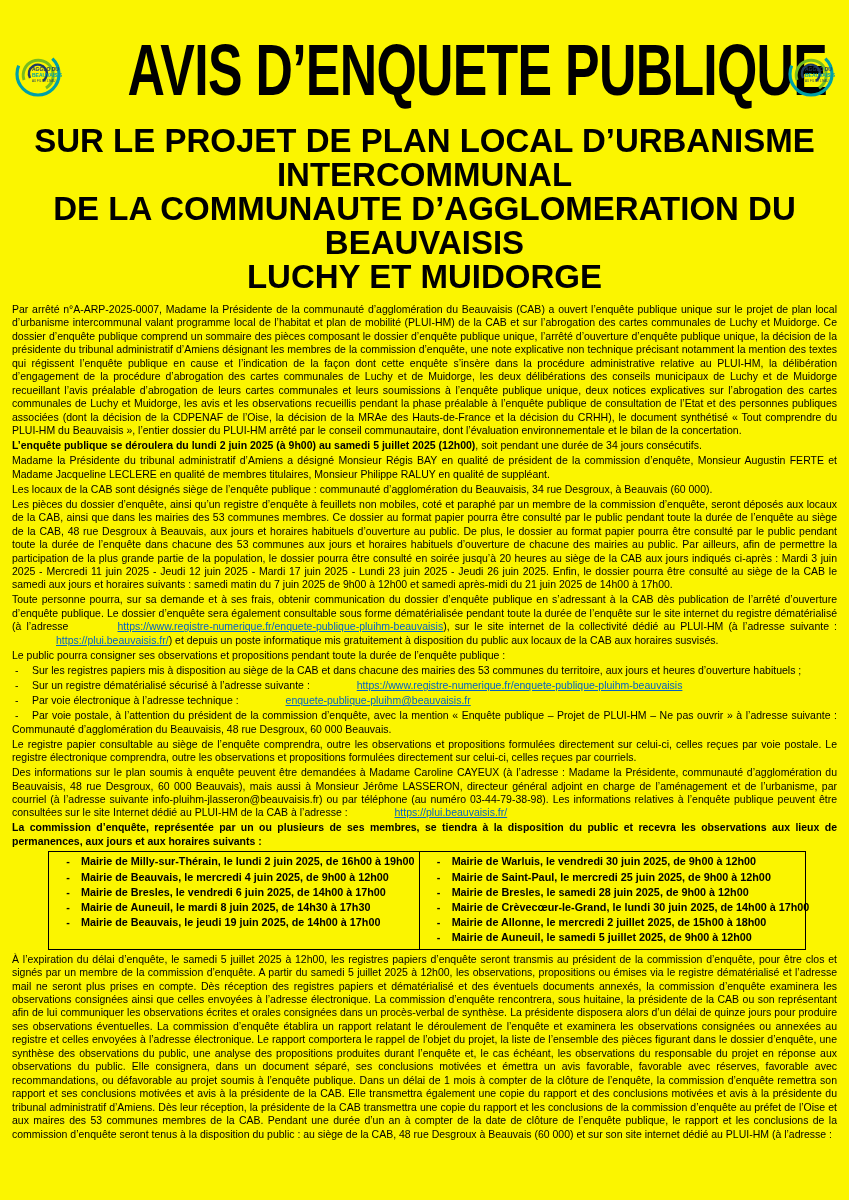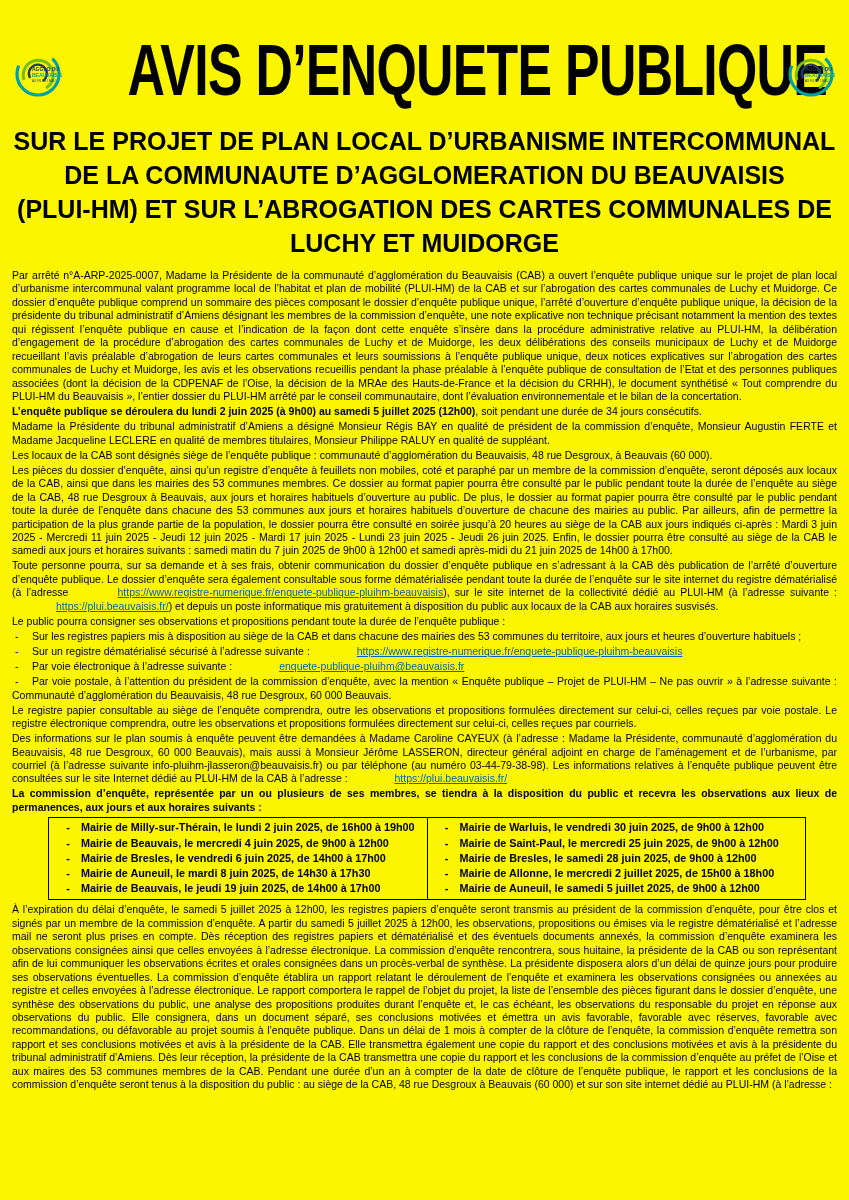--- a/index.html
+++ b/index.html
@@ -20,21 +20,21 @@
   .page-title{
     text-align:center;
     font-size:72px;
     font-weight:bold;
     letter-spacing:-1px;
     line-height:88px;
     white-space:nowrap;
     transform:scaleX(.72);
     transform-origin:50% 50%;
   }
-  .subtitle{margin-top:10px;text-align:center;font-weight:bold;font-size:25px;}
+  .subtitle{margin-top:10px;text-align:center;font-weight:bold;font-size:33px;}
   .subtitle div{line-height:34px;}
   .body-text{margin-top:9px;font-size:10.5px;line-height:13.45px;}
   .para{margin:0 0 1.6px 0;text-align:justify;}
   .para.bold-para{font-weight:bold;}
   .seg-b{font-weight:bold;margin-top:10px;}
   .seg-l{color:#0563C1;cursor:pointer;padding-left:44px;}
   .seg-dash{display:inline-block;width:17px;padding-left:3px;}
   .perm-box{display:flex;border:1.6px solid #000;margin:3px 31px 3px 36px;background:transparent;}
   .perm-col{flex:1;padding:2px 4px 3px 6px;}
   .perm-col + .perm-col{border-left:1.6px solid #000;}
@@ -67,54 +67,54 @@
         <text x="18" y="21" font-size="5" font-weight="bold" fill="#1F3B63" font-family="Liberation Sans, sans-serif">AGGLO DU</text>
         <text x="18" y="27" font-size="5" font-weight="bold" fill="#00A0A8" font-family="Liberation Sans, sans-serif">BEAUVAISIS</text>
         <text x="18" y="32" font-size="3" fill="#1F3B63" font-family="Liberation Sans, sans-serif">AU FIL DE L'EAU</text>
       </svg>
     </div>
   </div>
 
   <div class="subtitle">
       <div>SUR LE PROJET DE PLAN LOCAL D’URBANISME INTERCOMMUNAL</div>
       <div>DE LA COMMUNAUTE D’AGGLOMERATION DU BEAUVAISIS</div>
-      <div>(PLUI-HM) ET SUR L’ABROGATION DES CARTES COMMUNALES DE</div>
       <div>LUCHY ET MUIDORGE</div>
     </div>
 
   <div class="body-text">
     <div>
         <p class="para"><span class="seg-n">Par arrêté n°A-ARP-2025-0007, Madame la Présidente de la communauté d’agglomération du Beauvaisis (CAB) a ouvert l’enquête publique unique sur le projet de plan local d’urbanisme intercommunal valant programme local de l’habitat et plan de mobilité (PLUI-HM) de la CAB et sur l’abrogation des cartes communales de Luchy et Muidorge. Ce dossier d’enquête publique comprend un sommaire des pièces composant le dossier d’enquête publique unique, l’arrêté d’ouverture d’enquête publique unique, la décision de la présidente du tribunal administratif d’Amiens désignant les membres de la commission d’enquête, une note explicative non technique précisant notamment la mention des textes qui régissent l’enquête publique en cause et l’indication de la façon dont cette enquête s’insère dans la procédure administrative relative au PLUI-HM, la délibération d’engagement de la procédure d’abrogation des cartes communales de Luchy et de Muidorge, les deux délibérations des conseils municipaux de Luchy et de Muidorge recueillant l’avis préalable d’abrogation de leurs cartes communales et leurs soumissions à l’enquête publique unique, deux notices explicatives sur l’abrogation des cartes communales de Luchy et Muidorge, les avis et les observations recueillis pendant la phase préalable à l’enquête publique de consultation de l’Etat et des personnes publiques associées (dont la décision de la CDPENAF de l’Oise, la décision de la MRAe des Hauts-de-France et la décision du CRHH), le document synthétisé « Tout comprendre du PLUI-HM du Beauvaisis », l’entier dossier du PLUI-HM arrêté par le conseil communautaire, dont l’évaluation environnementale et le bilan de la concertation.</span></p>
         <p class="para"><span class="seg-b">L’enquête publique se déroulera du lundi 2 juin 2025 (à 9h00) au samedi 5 juillet 2025 (12h00)</span><span class="seg-n">, soit pendant une durée de 34 jours consécutifs.</span></p>
         <p class="para"><span class="seg-n">Madame la Présidente du tribunal administratif d’Amiens a désigné Monsieur Régis BAY en qualité de président de la commission d’enquête, Monsieur Augustin FERTE et Madame Jacqueline LECLERE en qualité de membres titulaires, Monsieur Philippe RALUY en qualité de suppléant.</span></p>
-        <p class="para"><span class="seg-n">Les locaux de la CAB sont désignés siège de l’enquête publique : communauté d’agglomération du Beauvaisis, 48 rue Desgroux, à Beauvais (60 000).</span></p>
+        <p class="para"><span class="seg-n">Les locaux de la CAB sont désignés siège de l’enquête publique : communauté d’agglomération du Beauvaisis, 34 rue Desgroux, à Beauvais (60 000).</span></p>
         <p class="para"><span class="seg-n">Les pièces du dossier d’enquête, ainsi qu’un registre d’enquête à feuillets non mobiles, coté et paraphé par un membre de la commission d’enquête, seront déposés aux locaux de la CAB, ainsi que dans les mairies des 53 communes membres. Ce dossier au format papier pourra être consulté par le public pendant toute la durée de l’enquête au siège de la CAB, 48 rue Desgroux à Beauvais, aux jours et horaires habituels d’ouverture au public. De plus, le dossier au format papier pourra être consulté par le public pendant toute la durée de l’enquête dans chacune des 53 communes aux jours et horaires habituels d’ouverture de chacune des mairies au public. Par ailleurs, afin de permettre la participation de la plus grande partie de la population, le dossier pourra être consulté en soirée jusqu’à 20 heures au siège de la CAB aux jours indiqués ci-après : Mardi 3 juin 2025 - Mercredi 11 juin 2025 - Jeudi 12 juin 2025 - Mardi 17 juin 2025 - Lundi 23 juin 2025 - Jeudi 26 juin 2025. Enfin, le dossier pourra être consulté au siège de la CAB le samedi aux jours et horaires suivants : samedi matin du 7 juin 2025 de 9h00 à 12h00 et samedi après-midi du 21 juin 2025 de 14h00 à 17h00.</span></p>
         <p class="para"><span class="seg-n">Toute personne pourra, sur sa demande et à ses frais, obtenir communication du dossier d’enquête publique en s’adressant à la CAB dès publication de l’arrêté d’ouverture d’enquête publique. Le dossier d’enquête sera également consultable sous forme dématérialisée pendant toute la durée de l’enquête sur le site internet du registre dématérialisé (à l’adresse </span><a class="seg-l" href="#">https://www.registre-numerique.fr/enquete-publique-pluihm-beauvaisis</a><span class="seg-n">), sur le site internet de la collectivité dédié au PLUI-HM (à l’adresse suivante : </span><a class="seg-l" href="#">https://plui.beauvaisis.fr/</a><span class="seg-n">) et depuis un poste informatique mis gratuitement à disposition du public aux locaux de la CAB aux horaires susvisés.</span></p>
         <p class="para"><span class="seg-n">Le public pourra consigner ses observations et propositions pendant toute la durée de l’enquête publique :</span></p>
         <p class="para"><span class="seg-dash">-</span><span class="seg-n">Sur les registres papiers mis à disposition au siège de la CAB et dans chacune des mairies des 53 communes du territoire, aux jours et heures d’ouverture habituels ;</span></p>
         <p class="para"><span class="seg-dash">-</span><span class="seg-n">Sur un registre dématérialisé sécurisé à l’adresse suivante : </span><a class="seg-l" href="#">https://www.registre-numerique.fr/enquete-publique-pluihm-beauvaisis</a></p>
-        <p class="para"><span class="seg-dash">-</span><span class="seg-n">Par voie électronique à l’adresse suivante : </span><a class="seg-l" href="#">enquete-publique-pluihm@beauvaisis.fr</a></p>
+        <p class="para"><span class="seg-dash">-</span><span class="seg-n">Par voie électronique à l’adresse technique : </span><a class="seg-l" href="#">enquete-publique-pluihm@beauvaisis.fr</a></p>
         <p class="para"><span class="seg-dash">-</span><span class="seg-n">Par voie postale, à l’attention du président de la commission d’enquête, avec la mention « Enquête publique – Projet de PLUI-HM – Ne pas ouvrir » à l’adresse suivante : Communauté d’agglomération du Beauvaisis, 48 rue Desgroux, 60 000 Beauvais.</span></p>
         <p class="para"><span class="seg-n">Le registre papier consultable au siège de l’enquête comprendra, outre les observations et propositions formulées directement sur celui-ci, celles reçues par voie postale. Le registre électronique comprendra, outre les observations et propositions formulées directement sur celui-ci, celles reçues par courriels.</span></p>
         <p class="para"><span class="seg-n">Des informations sur le plan soumis à enquête peuvent être demandées à Madame Caroline CAYEUX (à l’adresse : Madame la Présidente, communauté d’agglomération du Beauvaisis, 48 rue Desgroux, 60 000 Beauvais), mais aussi à Monsieur Jérôme LASSERON, directeur général adjoint en charge de l’aménagement et de l’urbanisme, par courriel (à l’adresse suivante info-pluihm-jlasseron@beauvaisis.fr) ou par téléphone (au numéro 03-44-79-38-98). Les informations relatives à l’enquête publique peuvent être consultées sur le site Internet dédié au PLUI-HM de la CAB à l’adresse : </span><a class="seg-l" href="#">https://plui.beauvaisis.fr/</a></p>
         <p class="para bold-para"><span class="seg-b">La commission d’enquête, représentée par un ou plusieurs de ses membres, se tiendra à la disposition du public et recevra les observations aux lieux de permanences, aux jours et aux horaires suivants :</span></p>
       </div>
 
     <div class="perm-box">
       <div class="perm-col">
           <div class="perm-item"><span class="perm-dash">-</span><span>Mairie de Milly-sur-Thérain, le lundi 2 juin 2025, de 16h00 à 19h00</span></div>
           <div class="perm-item"><span class="perm-dash">-</span><span>Mairie de Beauvais, le mercredi 4 juin 2025, de 9h00 à 12h00</span></div>
           <div class="perm-item"><span class="perm-dash">-</span><span>Mairie de Bresles, le vendredi 6 juin 2025, de 14h00 à 17h00</span></div>
           <div class="perm-item"><span class="perm-dash">-</span><span>Mairie de Auneuil, le mardi 8 juin 2025, de 14h30 à 17h30</span></div>
           <div class="perm-item"><span class="perm-dash">-</span><span>Mairie de Beauvais, le jeudi 19 juin 2025, de 14h00 à 17h00</span></div>
         </div>
       <div class="perm-col">
           <div class="perm-item"><span class="perm-dash">-</span><span>Mairie de Warluis, le vendredi 30 juin 2025, de 9h00 à 12h00</span></div>
           <div class="perm-item"><span class="perm-dash">-</span><span>Mairie de Saint-Paul, le mercredi 25 juin 2025, de 9h00 à 12h00</span></div>
           <div class="perm-item"><span class="perm-dash">-</span><span>Mairie de Bresles, le samedi 28 juin 2025, de 9h00 à 12h00</span></div>
+          <div class="perm-item"><span class="perm-dash">-</span><span>Mairie de Crèvecœur-le-Grand, le lundi 30 juin 2025, de 14h00 à 17h00</span></div>
           <div class="perm-item"><span class="perm-dash">-</span><span>Mairie de Allonne, le mercredi 2 juillet 2025, de 15h00 à 18h00</span></div>
           <div class="perm-item"><span class="perm-dash">-</span><span>Mairie de Auneuil, le samedi 5 juillet 2025, de 9h00 à 12h00</span></div>
         </div>
     </div>
 
     <div>
         <p class="para"><span class="seg-n">À l’expiration du délai d’enquête, le samedi 5 juillet 2025 à 12h00, les registres papiers d’enquête seront transmis au président de la commission d’enquête, pour être clos et signés par un membre de la commission d’enquête. A partir du samedi 5 juillet 2025 à 12h00, les observations, propositions ou émises via le registre dématérialisé et l’adresse mail ne seront plus prises en compte. Dès réception des registres papiers et dématérialisé et des éventuels documents annexés, la commission d’enquête examinera les observations consignées ainsi que celles envoyées à l’adresse électronique. La commission d’enquête rencontrera, sous huitaine, la présidente de la CAB ou son représentant afin de lui communiquer les observations écrites et orales consignées dans un procès-verbal de synthèse. La présidente disposera alors d’un délai de quinze jours pour produire ses observations éventuelles. La commission d’enquête établira un rapport relatant le déroulement de l’enquête et examinera les observations consignées ou annexées au registre et celles envoyées à l’adresse électronique. Le rapport comportera le rappel de l’objet du projet, la liste de l’ensemble des pièces figurant dans le dossier d’enquête, une synthèse des observations du public, une analyse des propositions produites durant l’enquête et, le cas échéant, les observations du responsable du projet en réponse aux observations du public. Elle consignera, dans un document séparé, ses conclusions motivées et émettra un avis favorable, favorable avec réserves, favorable avec recommandations, ou défavorable au projet soumis à l’enquête publique. Dans un délai de 1 mois à compter de la clôture de l’enquête, la commission d’enquête remettra son rapport et ses conclusions motivées et avis à la présidente de la CAB. Elle transmettra également une copie du rapport et des conclusions motivées et avis à la présidente du tribunal administratif d’Amiens. Dès leur réception, la présidente de la CAB transmettra une copie du rapport et les conclusions de la commission d’enquête au préfet de l’Oise et aux maires des 53 communes membres de la CAB. Pendant une durée d’un an à compter de la date de clôture de l’enquête publique, le rapport et les conclusions de la commission d’enquête seront tenus à la disposition du public : au siège de la CAB, 48 rue Desgroux à Beauvais (60 000) et sur son site internet dédié au PLUI-HM (à l’adresse : </span></p>
       </div>
   </div>
 

